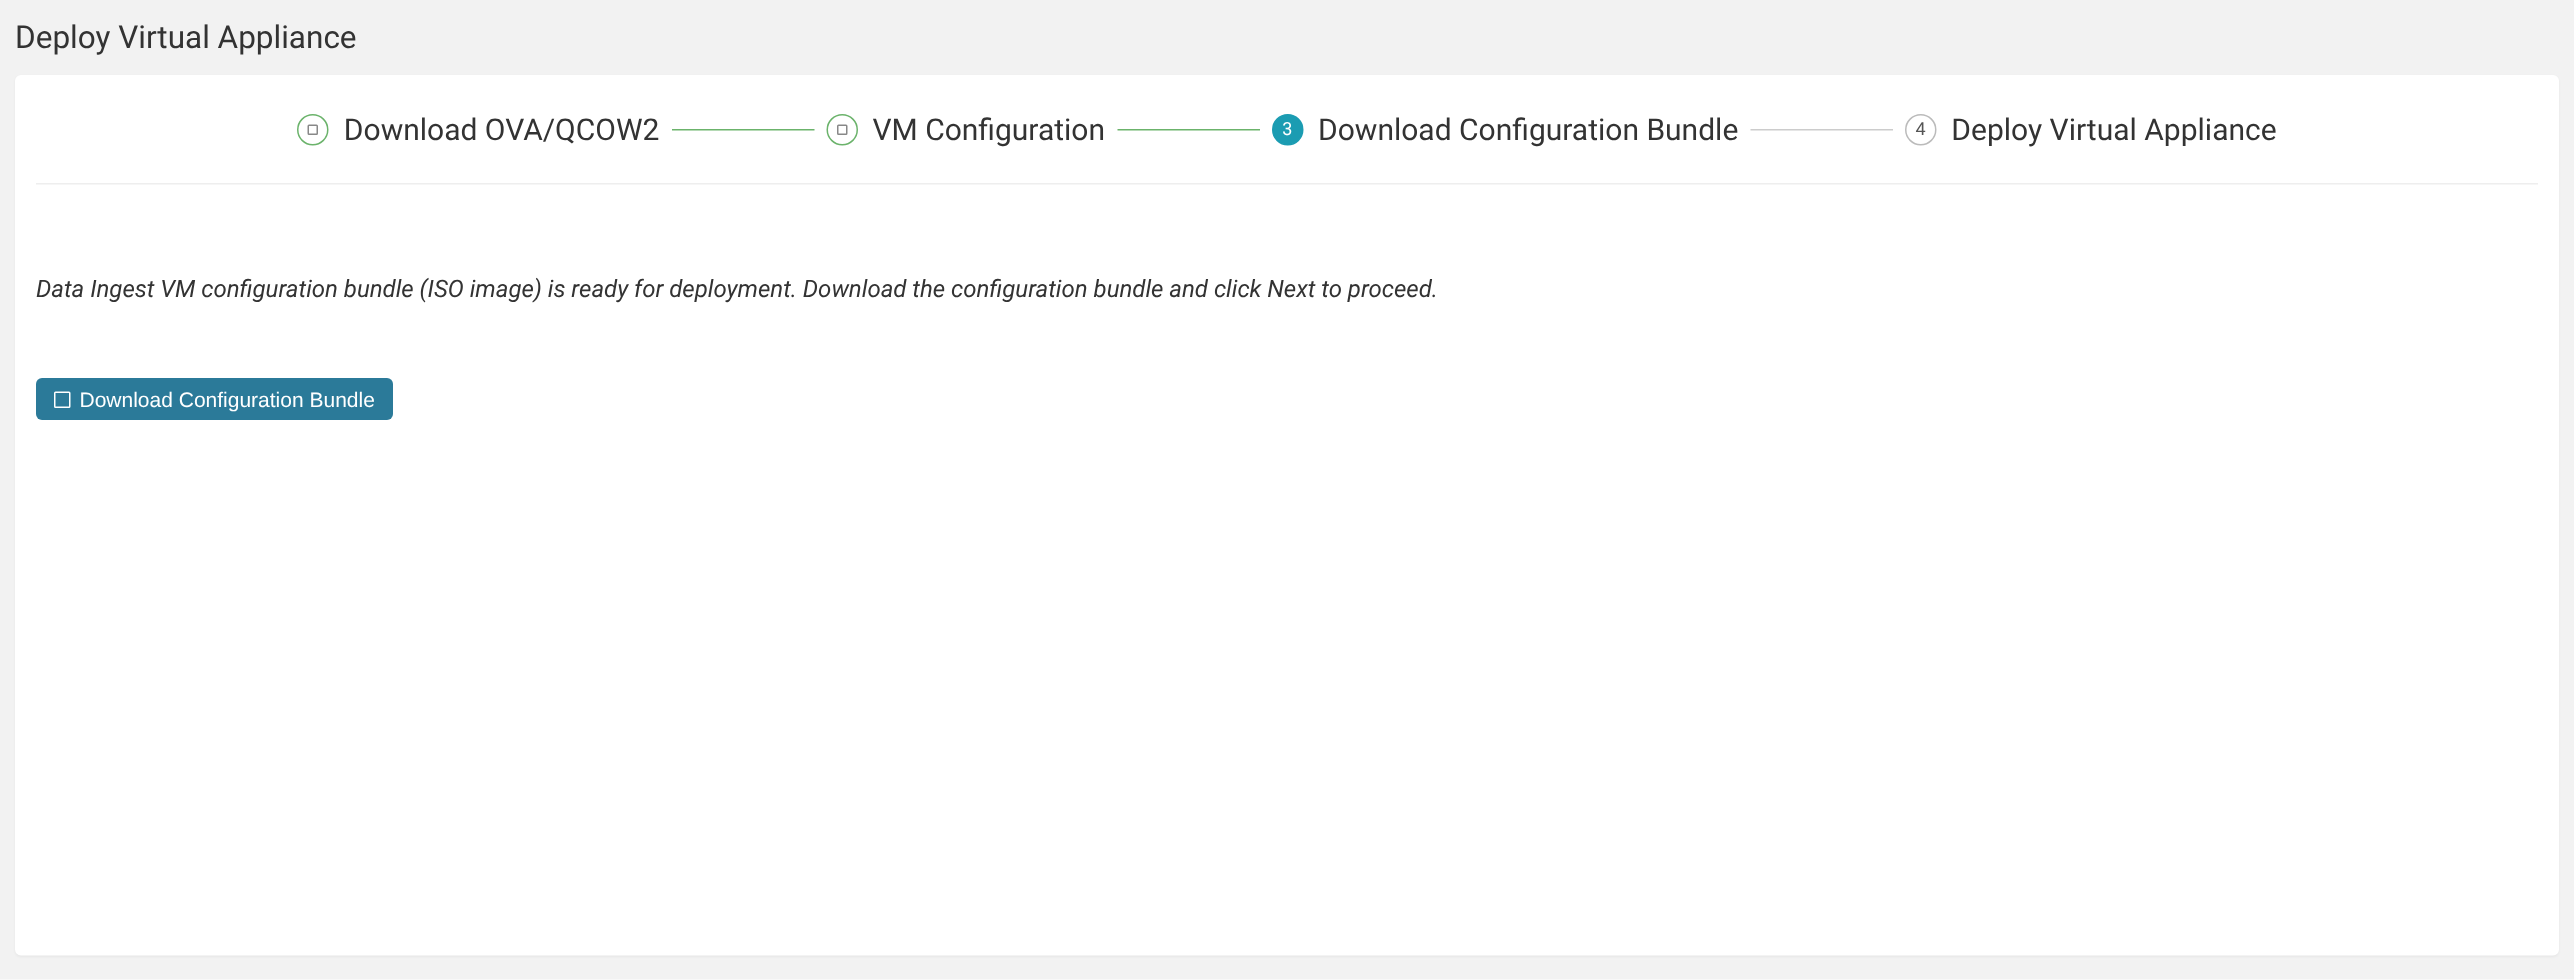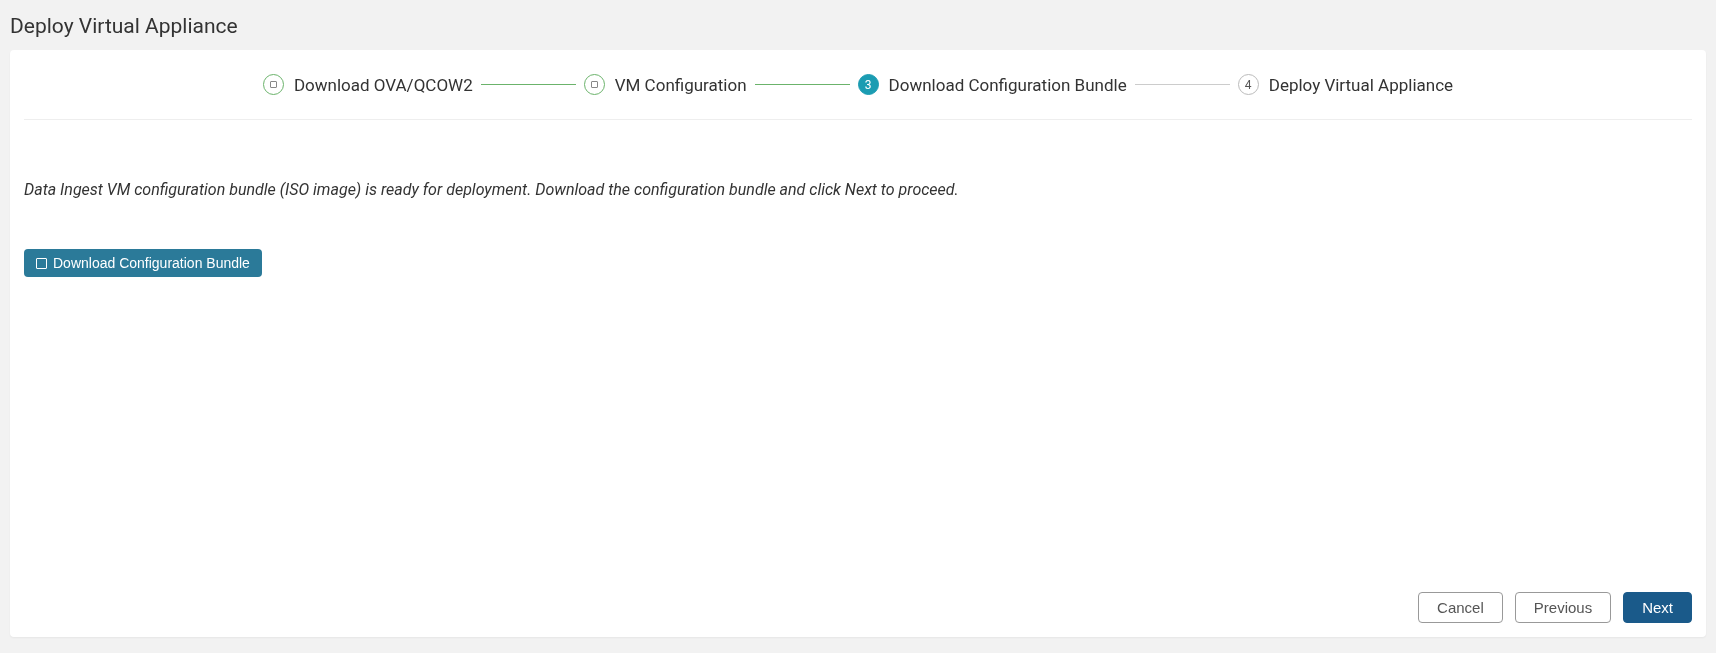--- a/index.html
+++ b/index.html
@@ -66,21 +66,21 @@
     color: #ffffff;
     border: 1px solid #1b9cb2;
   }
   .step-circle.upcoming {
     border: 1px solid #bbb;
     color: #555;
     background: #fff;
   }
   .step-label {
     margin-left: 10px;
-    font-size: 17px;
+    font-size: 20px;
     color: #333;
     white-space: nowrap;
   }
   .step-connector {
     height: 1px;
     width: 95px;
     margin: 0 8px;
   }
   .step-connector.done {
     background: #6bb36b;
@@ -185,19 +185,14 @@
   </div>
 
   <div class="body-content">
     <div class="body-text">Data Ingest VM configuration bundle (ISO image) is ready for deployment. Download the configuration bundle and click Next to proceed.</div>
     <button class="download-btn">
       <span class="dl-icon"></span>
       <span>Download Configuration Bundle</span>
     </button>
   </div>
 
-  <div class="footer">
-    <button class="btn secondary">Cancel</button>
-    <button class="btn secondary">Previous</button>
-    <button class="btn primary">Next</button>
-  </div>
 
 </div>
 
 </body></html>

